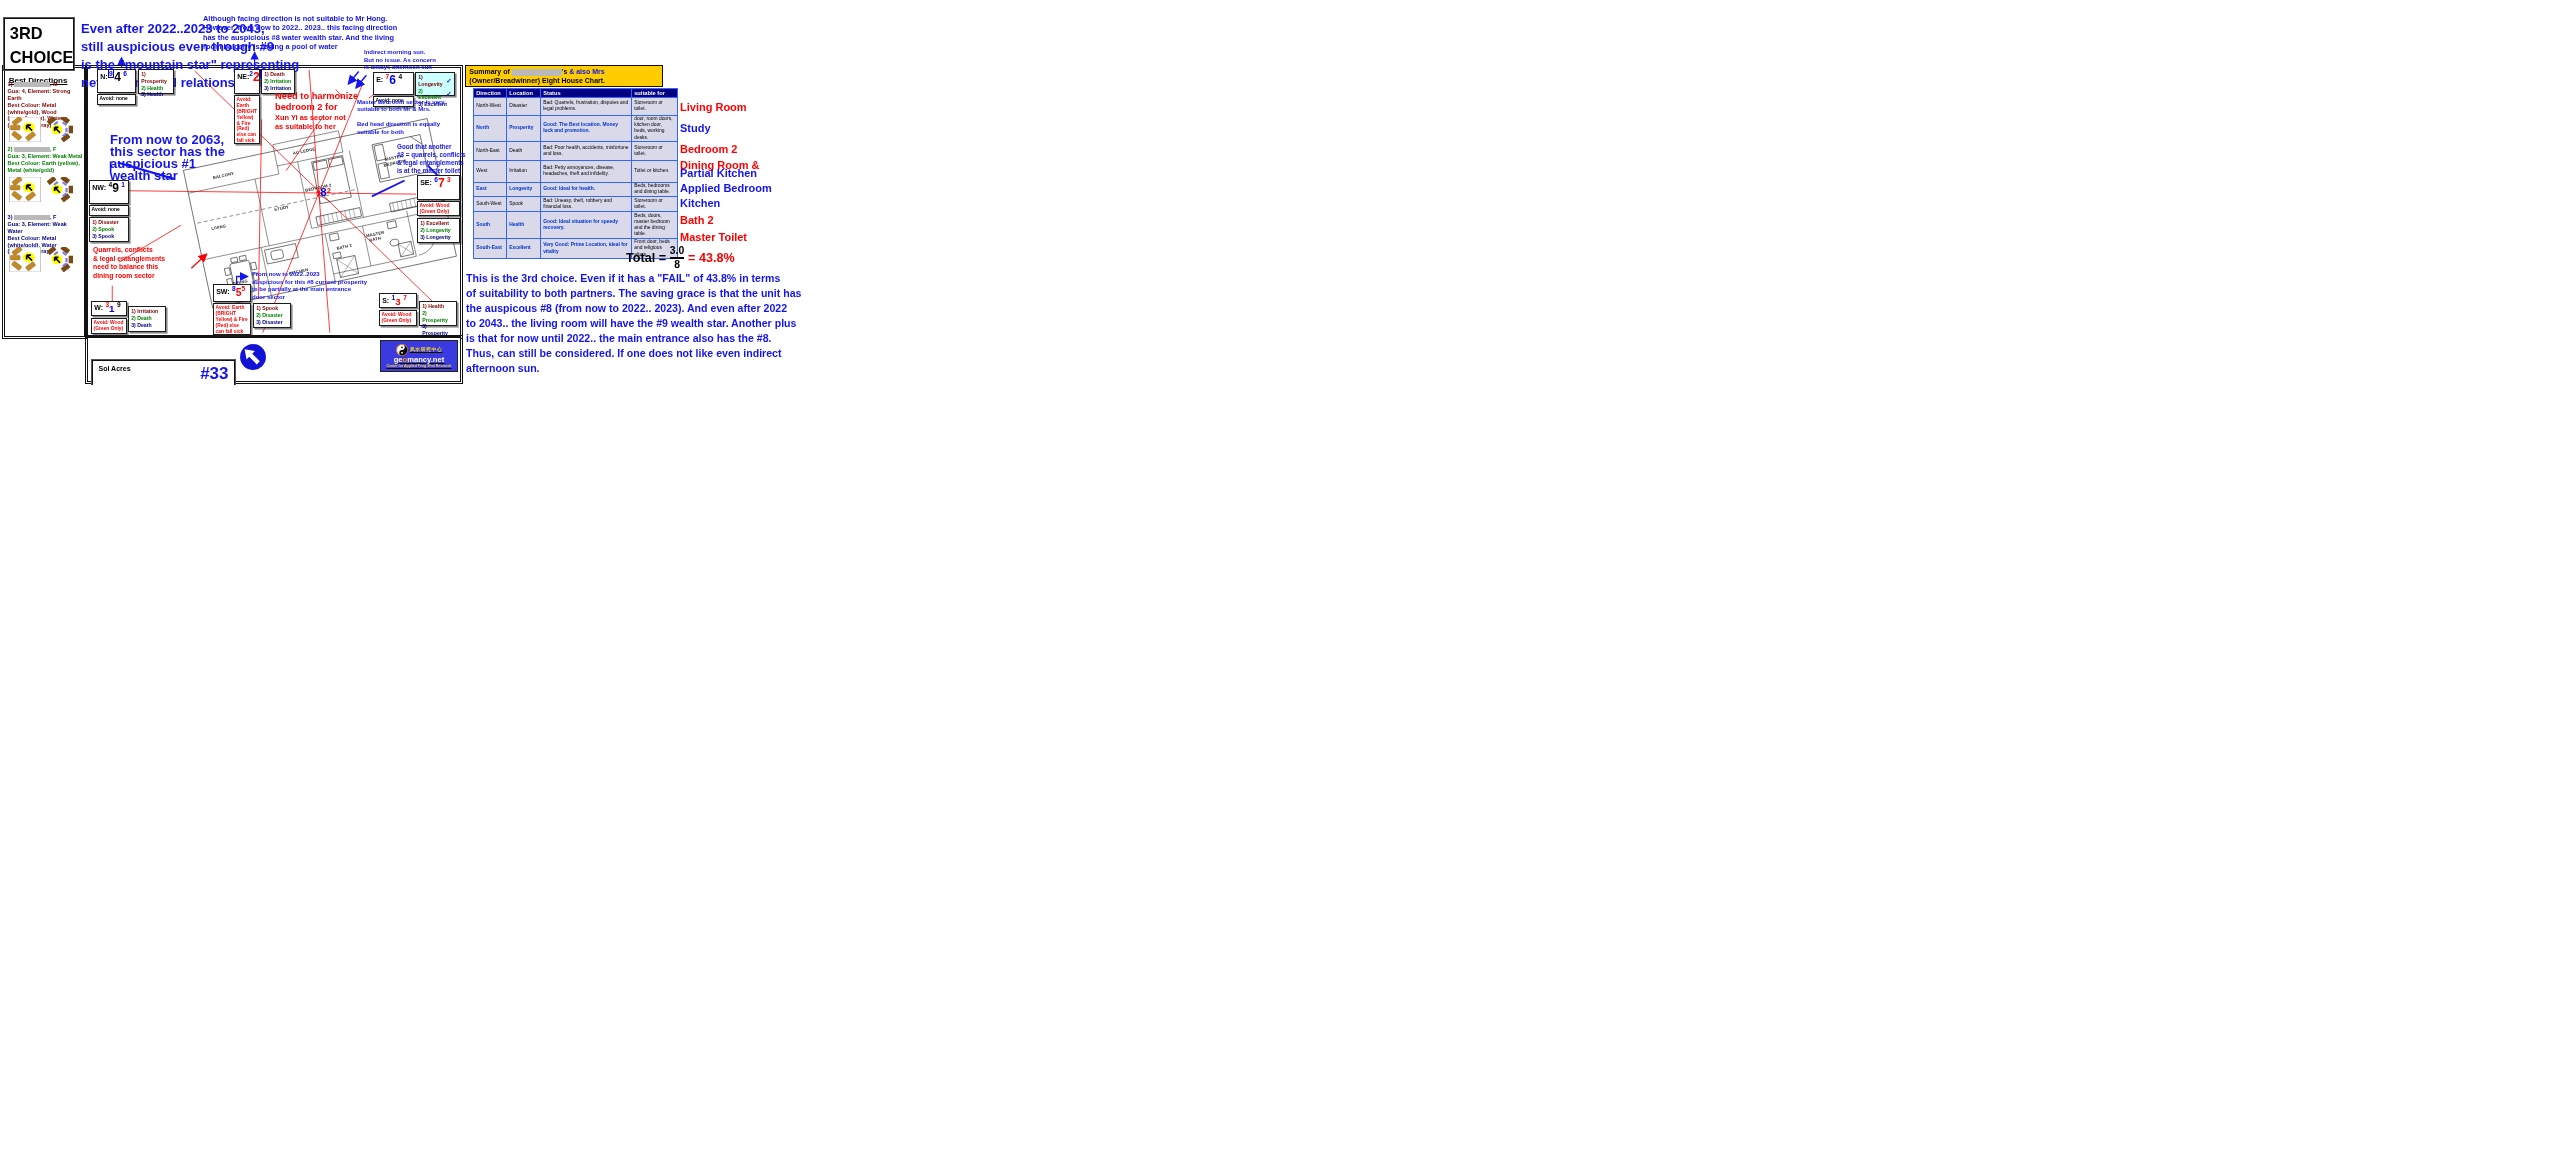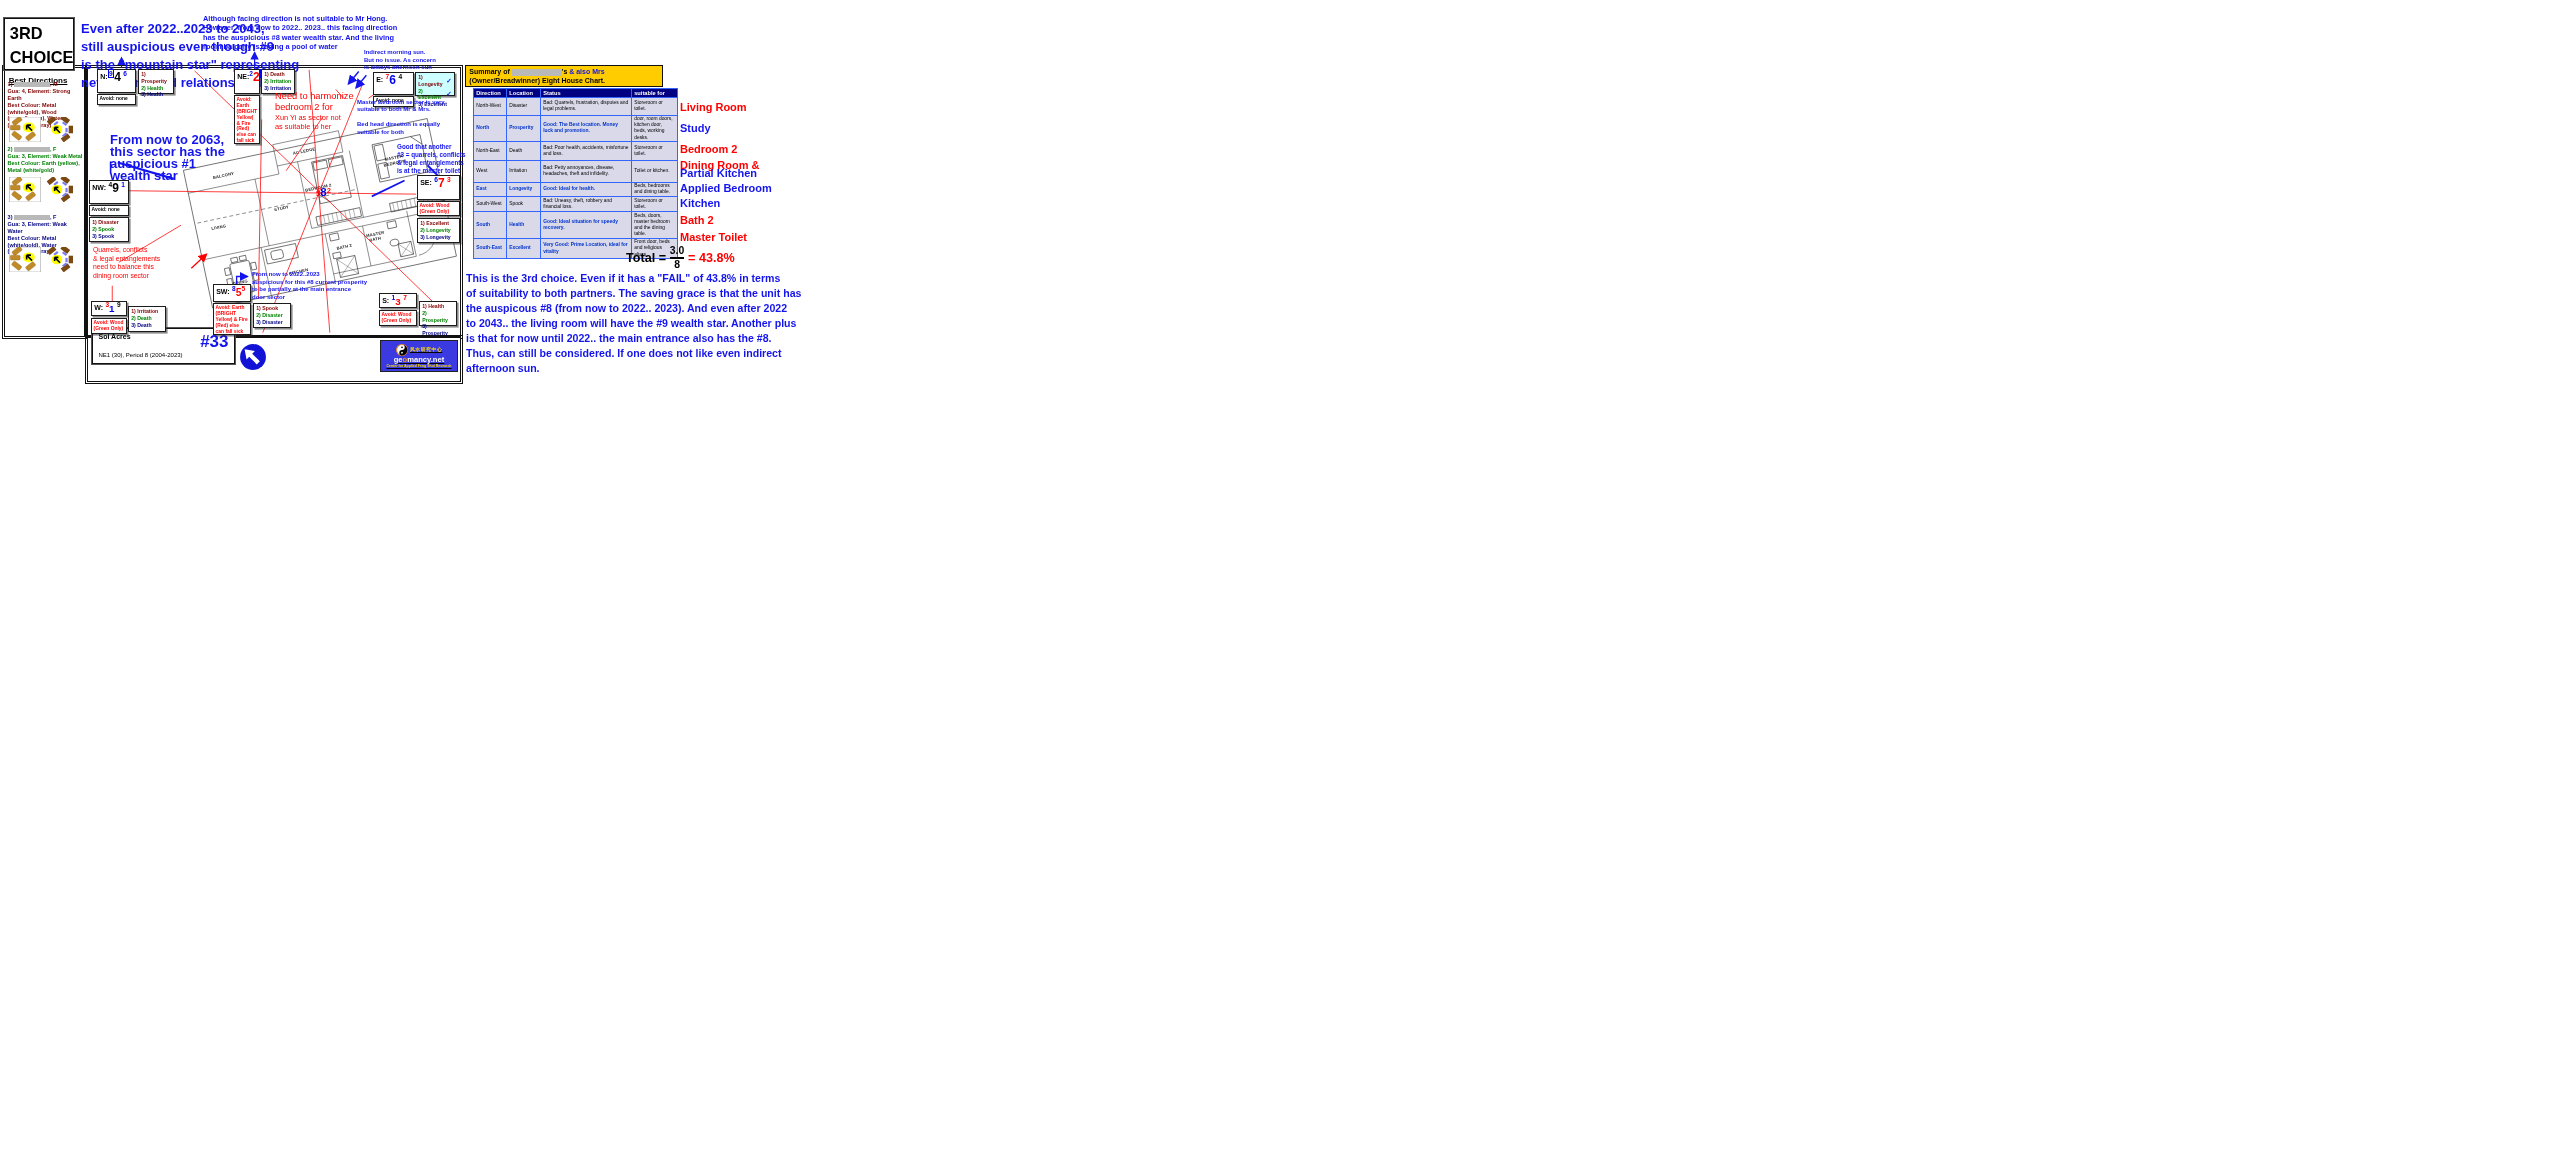--- a/index.html
+++ b/index.html
@@ -7,21 +7,21 @@
           font-family:"Liberation Sans",sans-serif;}
   .abs{position:absolute;box-sizing:border-box;}
   .ml{white-space:pre-line;}
   
   .frame{border:1.1px solid #111;outline:0.5px solid #111;outline-offset:1.1px;background:#fff;}
   
   #title-box{left:4.4px;top:18px;width:70px;height:52px;border:1.1px solid #111;outline:0.5px solid #555;outline-offset:0.5px;
              padding:2.2px 4.4px;font-weight:bold;font-size:16.4px;line-height:24px;color:#000;background:#fff;}
   
   .ann-b{color:#1414ee;font-weight:bold;}
-  .ann-r{color:#ff0000;font-weight:normal;}
+  .ann-r{color:#ff0000;font-weight:bold;}
   
   .cnum,.cavoid,.cleg{background:#fff;border:1.1px solid #1c1c1c;box-shadow:1.6px 1.6px 0 rgba(40,40,40,.55);}
   .cnum{padding:1.1px 2.2px;white-space:nowrap;}
   .cl{font-size:7px;font-weight:bold;color:#000;}
   .sup{font-size:6.6px;font-weight:bold;vertical-align:top;line-height:1;}
   .big{font-size:12px;font-weight:bold;line-height:.9;vertical-align:-2.2px;}
   .c-k{color:#000}.c-r{color:#f00}.c-b{color:#0000ee}
   .hl-c{background:#ffffcc;border:0.5px solid #0000ee;padding:0 0.5px;}
   .hl-y{background:#ffff00;border:0.5px solid #0000ee;padding:0 0.5px;}
   .cavoid{font-size:4.9px;font-weight:bold;color:#000;padding:1.1px 1.6px;line-height:1.2;}
@@ -45,21 +45,21 @@
   .room-lbl{font-size:11px;font-weight:bold;line-height:8.2px;}
   .rl-red{color:#f00}.rl-blue{color:#1414ee}
   #total-row{left:626px;top:246px;display:flex;align-items:center;gap:3.8px;}
   #total-label{font-size:12.6px;font-weight:bold;color:#000;}
   .frac{display:inline-flex;flex-direction:column;align-items:center;font-size:10.4px;font-weight:bold;color:#000;line-height:1.05;}
   .frac .bar{width:14px;height:1.6px;background:#000;margin:0.5px 0;}
   #total-result{font-size:12.6px;font-weight:bold;color:#f00;}
   #conclusion{left:466px;top:271px;width:379px;font-size:10.6px;line-height:15px;}
   
   #footer-bar{left:87px;top:337px;width:374px;height:45px;}
-  #info-box{left:92px;top:328px;width:143px;height:36px;border:1.1px solid #111;outline:0.5px solid #555;outline-offset:0.5px;background:#fff;text-align:center;}
+  #info-box{left:92px;top:360px;width:143px;height:36px;border:1.1px solid #111;outline:0.5px solid #555;outline-offset:0.5px;background:#fff;text-align:center;}
   #project-name{position:absolute;left:5.5px;top:4.4px;font-size:7px;font-weight:bold;color:#000;}
   #facing-line{position:absolute;left:5.5px;top:23px;font-size:6px;color:#000;}
   #unit-no{position:absolute;right:5.5px;top:3.3px;font-size:17px;font-weight:bold;color:#1414ee;}
   #logo{left:380px;top:340px;width:78px;height:32px;background:#3a3ae0;border:0.5px solid #222;
         display:flex;flex-direction:column;align-items:center;justify-content:center;gap:0.5px;overflow:hidden;text-decoration:underline;}
   #logo .cn{color:#ffdd00;font-size:4.9px;font-weight:bold;letter-spacing:0.5px;line-height:1;}
   #logo .site{color:#fff;font-size:7.6px;font-weight:bold;line-height:1;}
   #logo .site b{color:#ff9900;}
   #logo .cap{color:#ffdd00;font-size:3.5px;font-weight:bold;line-height:1;}
   .logo-row{display:flex;align-items:center;gap:2.2px;}

